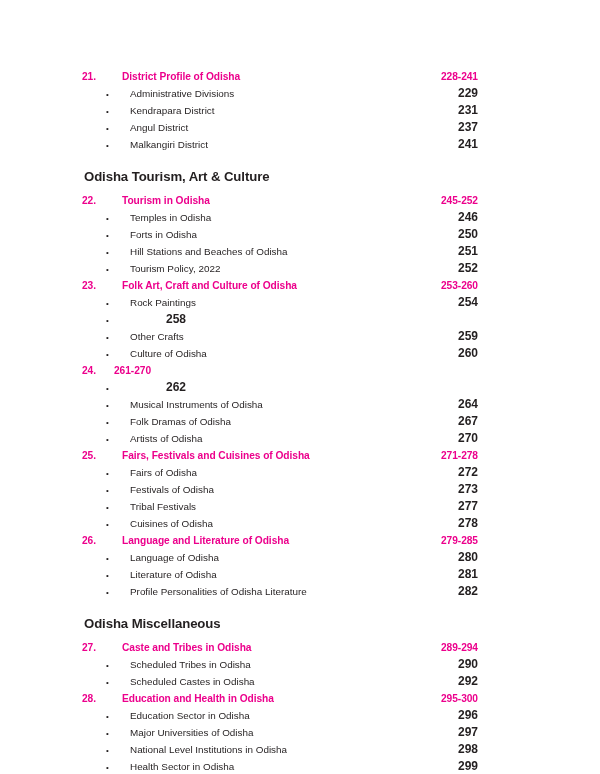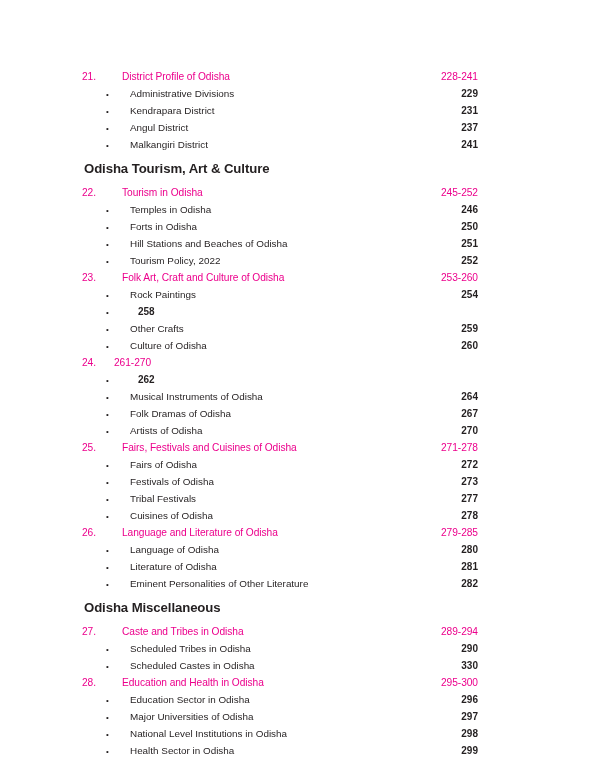--- a/index.html
+++ b/index.html
@@ -30,36 +30,36 @@
     top: 68px;
     width: 396px;
   }
 
   
   .section-header {
     font-size: 13.2px;
     font-weight: bold;
     color: #231f20;
     letter-spacing: -0.1px;
-    margin-top: 8px;
+    margin-top: 16px;
     margin-bottom: 7px;
     margin-left: 2px;
     line-height: 16px;
     white-space: nowrap;
   }
   .section-header:first-child {
     margin-top: 0;
   }
 
   
   .chapter-row {
     display: flex;
     align-items: flex-start;
     font-size: 10.2px;
-    font-weight: normal;
+    font-weight: bold;
     color: #ec008c;
     height: 17px;
     line-height: 17px;
     letter-spacing: -0.05px;
   }
   .chapter-num {
     width: 24px;
     flex: 0 0 24px;
     text-align: left;
     white-space: nowrap;
@@ -98,22 +98,23 @@
   .sub-title {
     flex: 1 1 auto;
     white-space: nowrap;
     overflow: hidden;
   }
   .sub-page {
     flex: 0 0 auto;
     text-align: left;
     white-space: nowrap;
     font-weight: bold;
-    font-size: 10px;
+    font-size: 12px;
     padding-left: 8px;
+    margin-left: 28px;
   }
 </style>
 </head>
 <body>
 
 <div id="toc-page">
   <div class="toc-body">
       <div class="chapter-row">
         <span class="chapter-num">21.</span>
         <span class="chapter-title">District Profile of Odisha</span>
@@ -247,38 +248,38 @@
         <span class="sub-title">Language of Odisha</span>
         <span class="sub-page">280</span>
       </div>
       <div class="sub-row">
         <span class="sub-bullet">•</span>
         <span class="sub-title">Literature of Odisha</span>
         <span class="sub-page">281</span>
       </div>
       <div class="sub-row">
         <span class="sub-bullet">•</span>
-        <span class="sub-title">Eminent Personalities of Other Literature</span>
+        <span class="sub-title">Profile Personalities of Odisha Literature</span>
         <span class="sub-page">282</span>
       </div>
       <div class="section-header">Odisha Miscellaneous</div>
       <div class="chapter-row">
         <span class="chapter-num">27.</span>
         <span class="chapter-title">Caste and Tribes in Odisha</span>
         <span class="chapter-pages">289-294</span>
       </div>
       <div class="sub-row">
         <span class="sub-bullet">•</span>
         <span class="sub-title">Scheduled Tribes in Odisha</span>
         <span class="sub-page">290</span>
       </div>
       <div class="sub-row">
         <span class="sub-bullet">•</span>
         <span class="sub-title">Scheduled Castes in Odisha</span>
-        <span class="sub-page">330</span>
+        <span class="sub-page">292</span>
       </div>
       <div class="chapter-row">
         <span class="chapter-num">28.</span>
         <span class="chapter-title">Education and Health in Odisha</span>
         <span class="chapter-pages">295-300</span>
       </div>
       <div class="sub-row">
         <span class="sub-bullet">•</span>
         <span class="sub-title">Education Sector in Odisha</span>
         <span class="sub-page">296</span>

